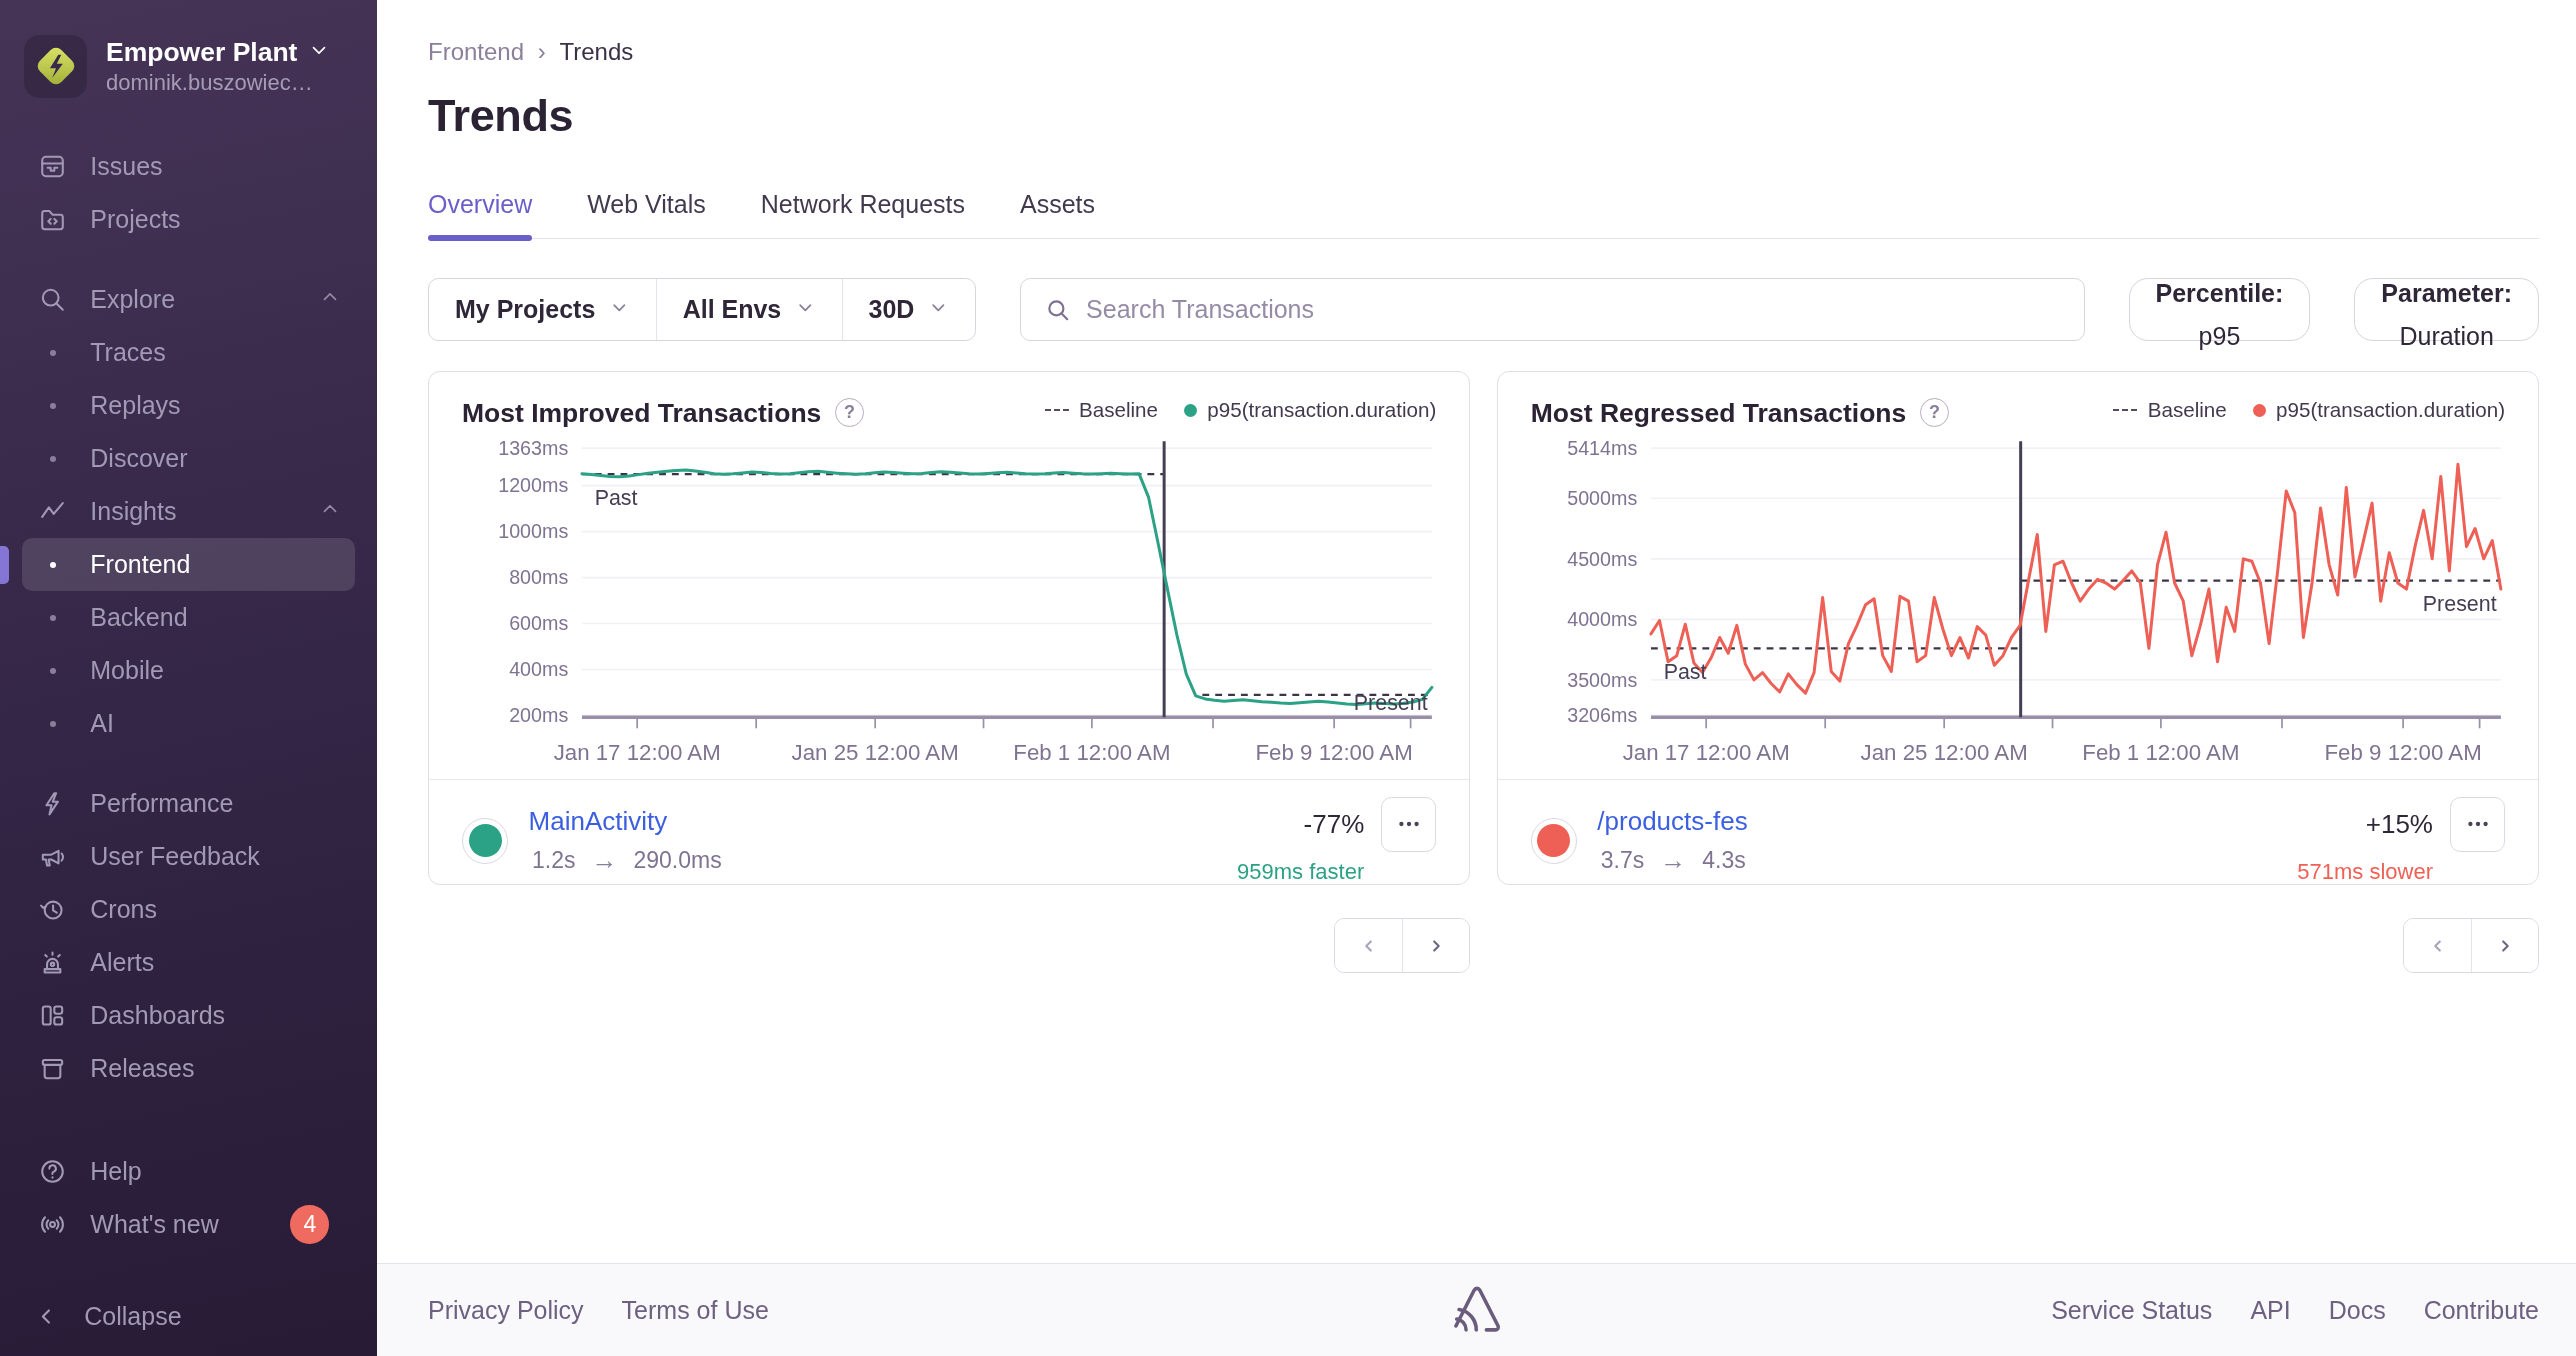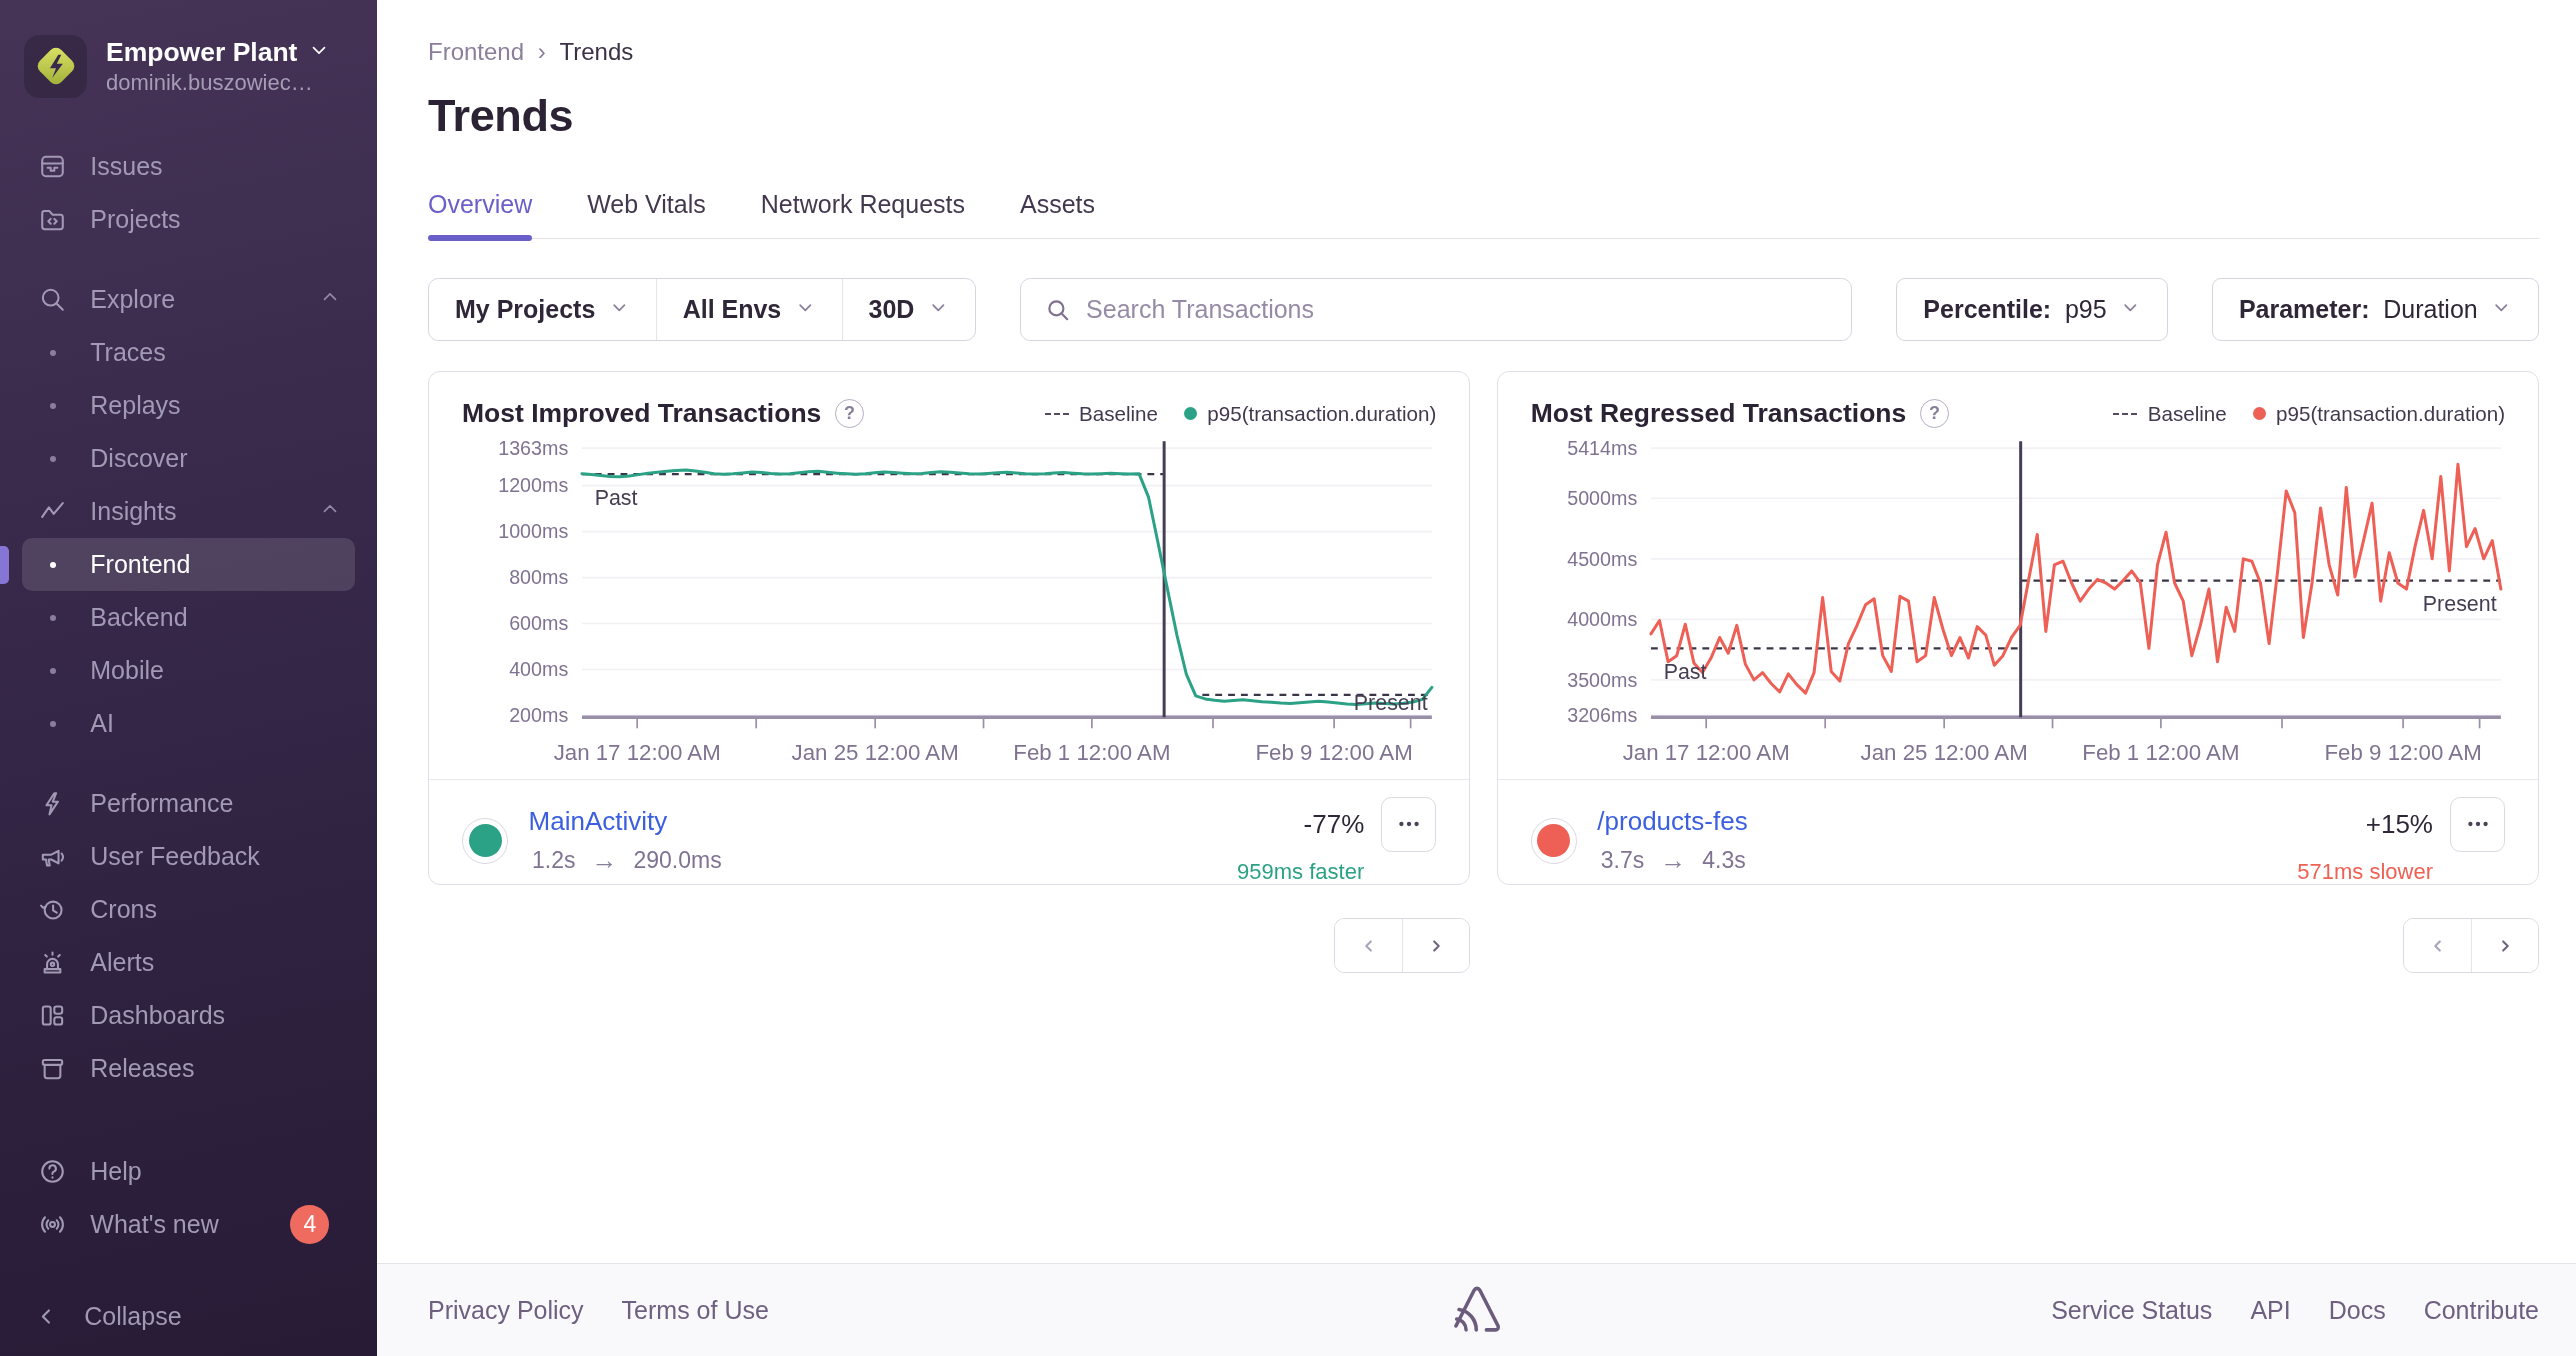--- a/index.html
+++ b/index.html
@@ -59,28 +59,28 @@
     color:#2f2738; cursor:pointer; }
   .seg + .seg{ border-left:1.7px solid #e7e2ec; }
   .chev-down svg{ width:20.6px; height:20.6px; stroke:#8a7f99; fill:none; stroke-width:2; stroke-linecap:round; stroke-linejoin:round; }
   .search{ flex:1; display:flex; align-items:center; gap:15.4px; border:1.7px solid #d9d3e0;
     border-radius:10.3px; padding:4px 24px; background:#fff; }
   .search svg{ width:26px; height:26px; stroke:#80708f; fill:none; stroke-width:2; stroke-linecap:round; }
   .search input{ flex:1; border:none; outline:none; font-size:25px; color:#2f2738;
     font-family:"Liberation Sans",sans-serif; background:transparent; }
   .search input::placeholder{ color:#968ba6; }
   .drop{ display:flex; align-items:center; gap:13.7px; padding:0 26px; border:1.7px solid #d9d3e0;
-    border-radius:9px; background:#fff; font-size:25px; cursor:pointer; }
+    border-radius:19px; background:#fff; font-size:25px; cursor:pointer;flex-direction:column; }
   .drop b{ font-weight:700; color:#2f2738; } .drop span.val{ color:#2f2738; }
   
   .cards{ margin-top:30px; display:flex; gap:26.5px; }
   .card-col{ flex:1; min-width:0; display:flex; flex-direction:column; }
   .card{ border:1.7px solid #e2dde8; border-radius:12px; background:#fff; height:514px;
     display:flex; flex-direction:column; overflow:hidden; }
-  .card-head{ display:flex; align-items:center; padding:26px 33px 6.9px; }
+  .card-head{ display:flex; align-items:flex-start; padding:26px 33px 6.9px; }
   .card-title{ font-size:26.5px; font-weight:700; color:#2b2233; }
   .qmark{ width:29px; height:29px; border:1.7px solid #b6acc3; border-radius:50%; color:#8a7f99;
     font-size:18px; font-weight:700; display:inline-flex; align-items:center; justify-content:center;
     margin-left:13.7px; cursor:pointer; }
   .legend{ margin-left:auto; display:flex; align-items:center; gap:26px; font-size:20.6px; color:#43394f; }
   .legend-item{ display:flex; align-items:center; gap:10.3px; }
   .dash-sample{ width:24px; border-top:2.6px dashed #57495f; }
   .dot-sample{ width:13px; height:13px; border-radius:50%; }
   .chart-wrap{ padding:0 33px; }
   .card-foot{ margin-top:auto; border-top:1.7px solid #eae6ee; padding:17px 33px; display:flex; align-items:center; gap:20.6px; }

